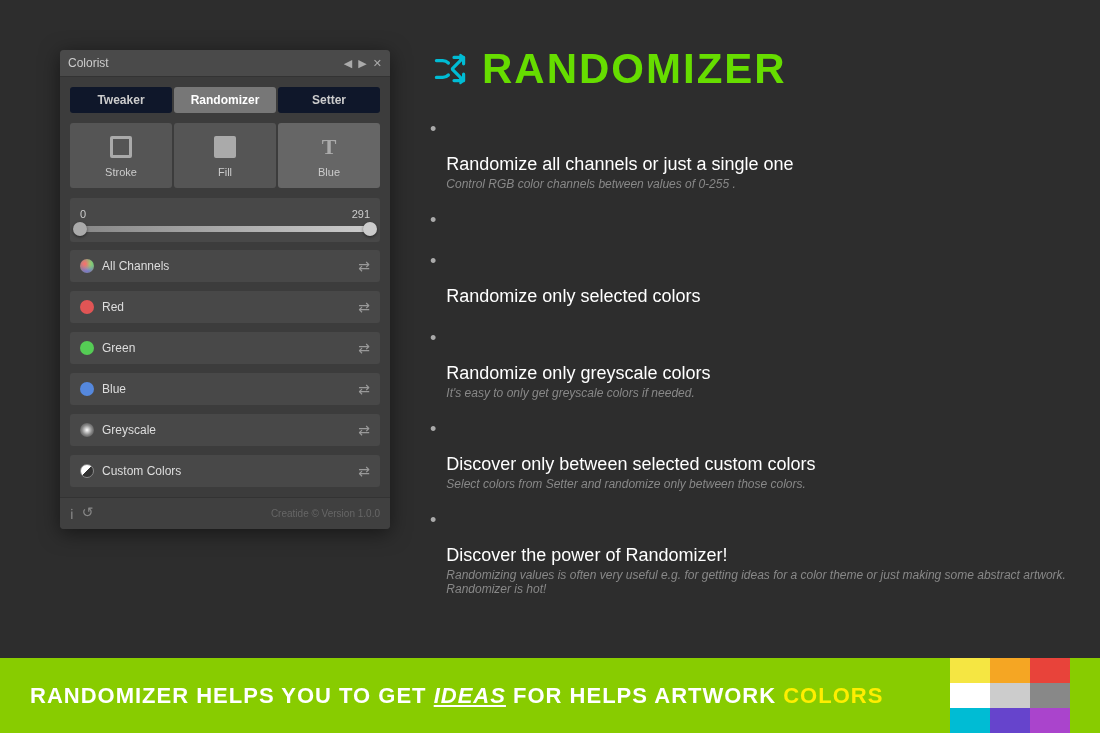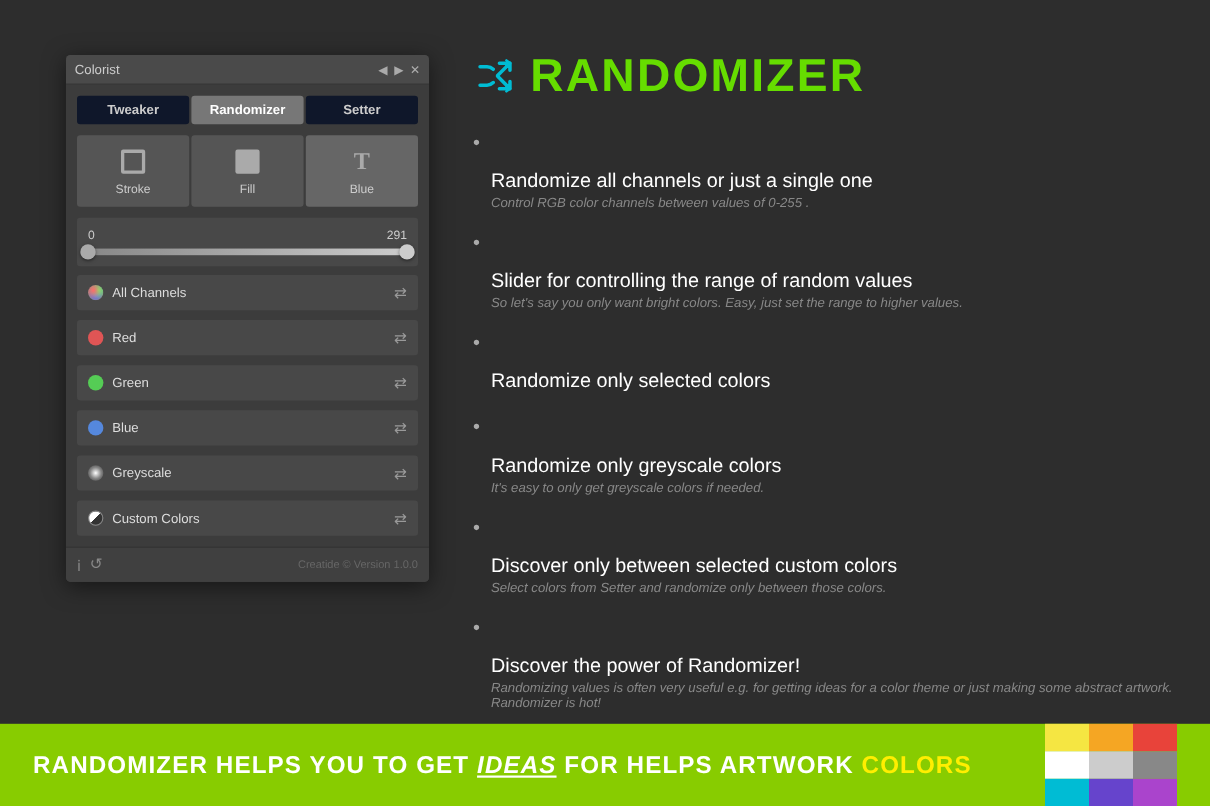--- a/index.html
+++ b/index.html
@@ -507,24 +507,20 @@
   <ul class="feature-list">
     <li class="feature-item">
       <span class="bullet">•</span>
       <div class="feature-text">
         <h3>Randomize all channels or just a single one</h3>
         <p>Control RGB color channels between values of 0-255 .</p>
       </div>
     </li>
     <li class="feature-item">
       <span class="bullet">•</span>
-      <div class="feature-text">
-        <h3>Slider for controlling the range of random values</h3>
-        <p>So let's say you only want bright colors. Easy, just set the range to higher values.</p>
-      </div>
     </li>
     <li class="feature-item">
       <span class="bullet">•</span>
       <div class="feature-text">
         <h3>Randomize only selected colors</h3>
       </div>
     </li>
     <li class="feature-item">
       <span class="bullet">•</span>
       <div class="feature-text">

